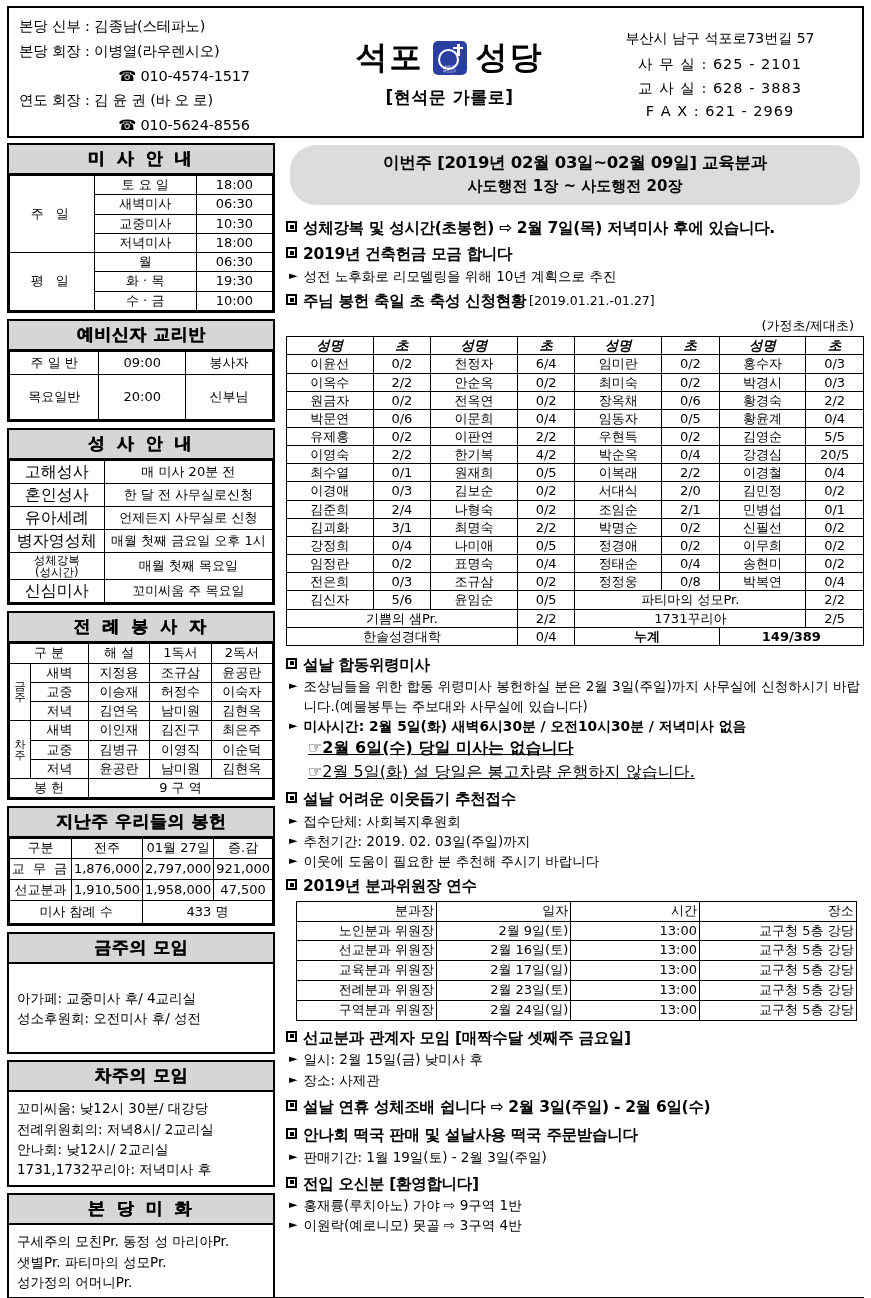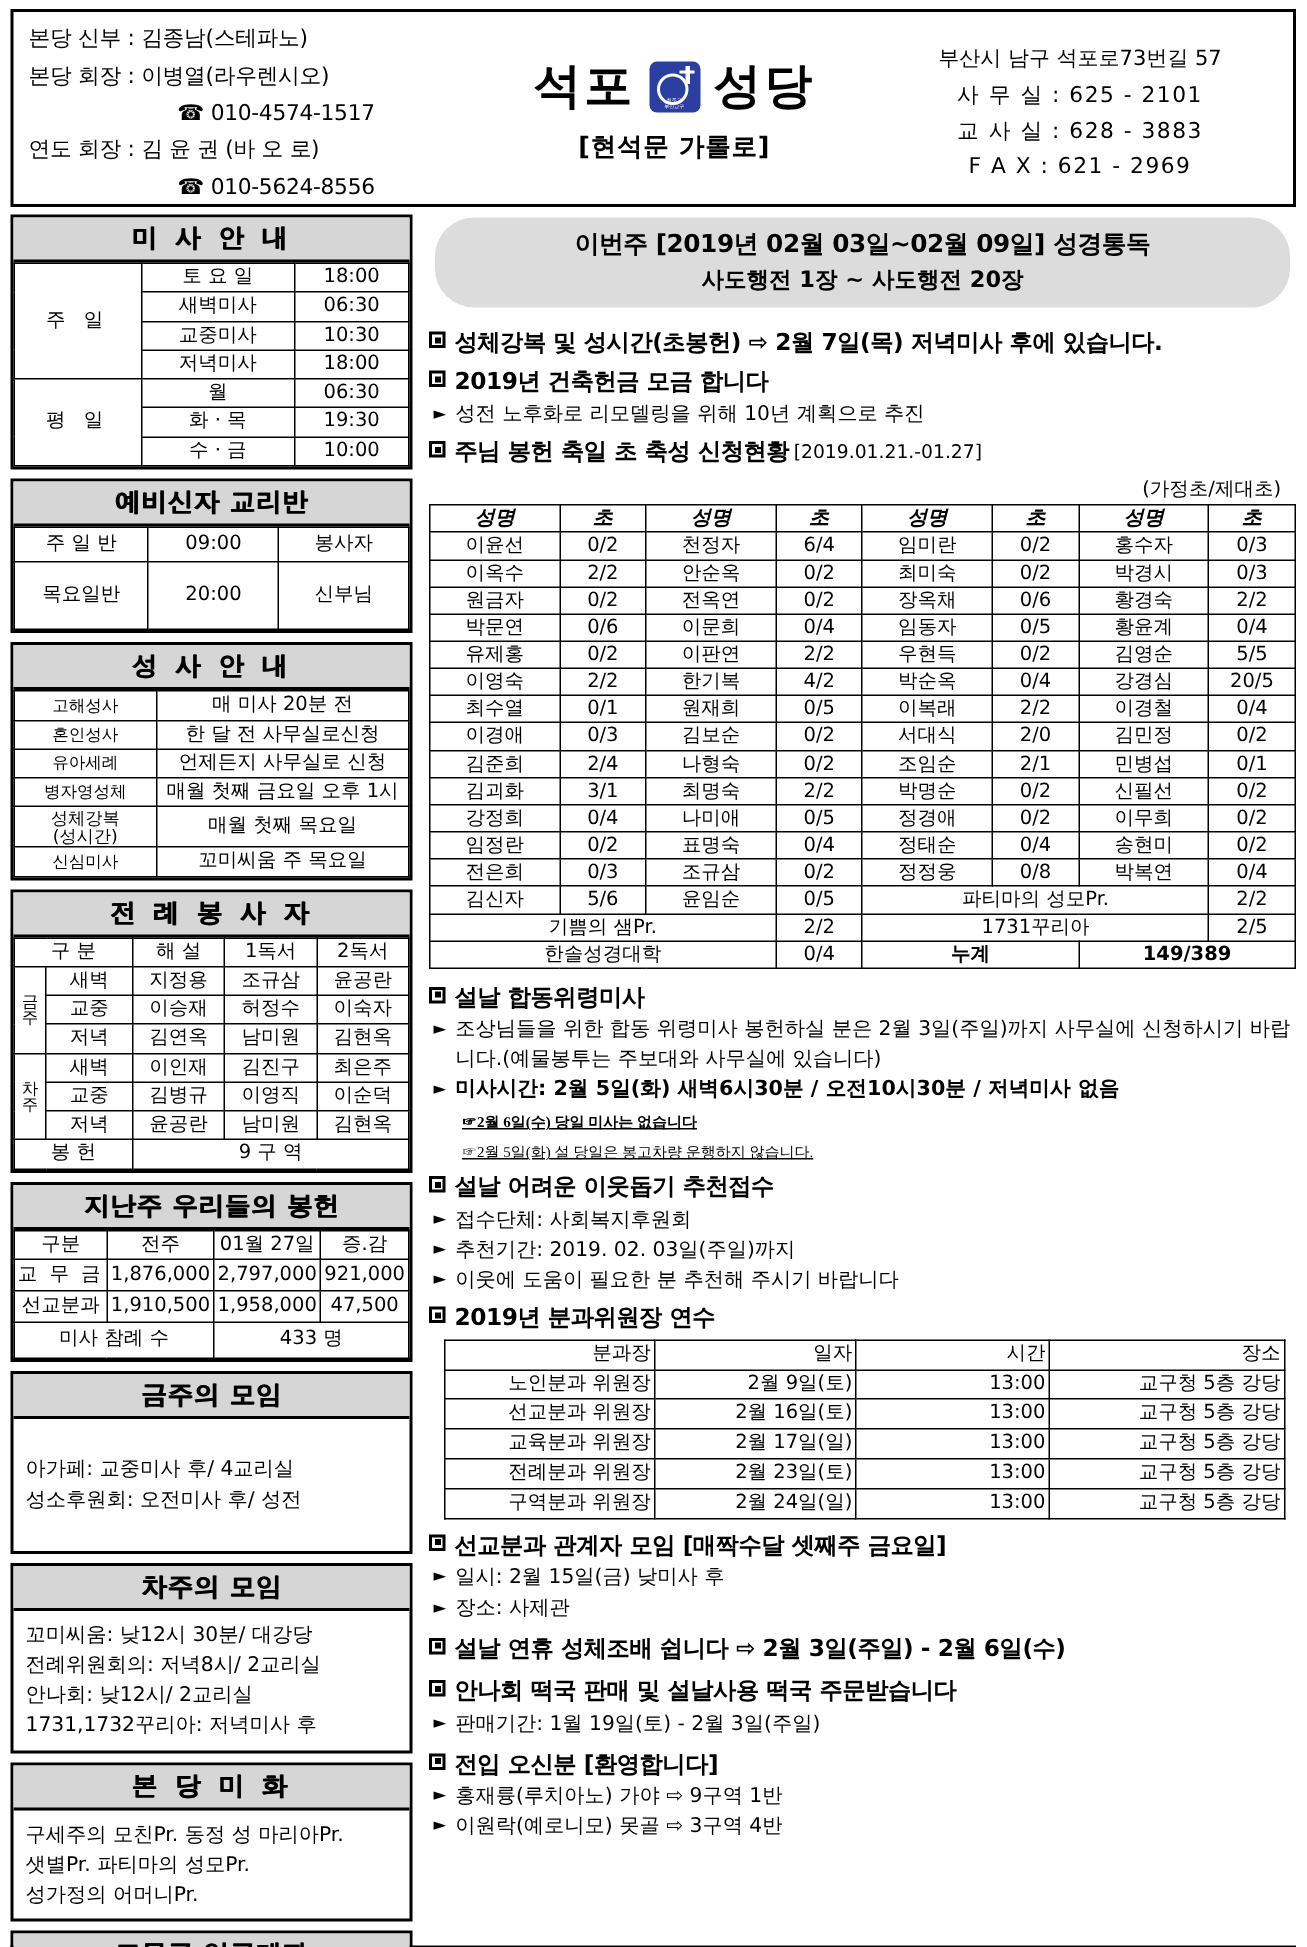--- a/index.html
+++ b/index.html
@@ -69,21 +69,21 @@
     padding:2px 0 3px 0;letter-spacing:3px;
     text-shadow:0.6px 0 0 #000;
   }
   .box-title.tight{letter-spacing:0.5px;}
   table.grid{border-collapse:collapse;width:100%;}
   table.grid td,table.grid th{
     border:1px solid #000;font-size:13px;font-weight:normal;
     text-align:center;padding:1px 2px;line-height:1.25;
   }
   table.grid td.sp{letter-spacing:4px;}
-  table.grid td.lbl{font-size:11px;}
+  table.grid td.lbl{font-size:16px;}
   .freebox{padding:6px 8px;font-size:13.5px;line-height:1.5;}
   .freebox .ln{white-space:nowrap;}
   .freebox.center{text-align:center;}
   .tall{height:88px;box-sizing:border-box;display:flex;flex-direction:column;justify-content:center;}
   
   .banner{
     background:#dcdcdc;border-radius:26px;
     text-align:center;padding:7px 0 9px 0;margin:2px 4px 12px 4px;
   }
   .banner .l1{font-size:16.5px;font-weight:bold;letter-spacing:-0.3px;}
@@ -99,22 +99,22 @@
   }
   .sqbullet::after{content:"";position:absolute;left:1.5px;top:1.5px;right:1.5px;bottom:1.5px;background:#000;}
   .sec-h .small{font-size:12.5px;font-weight:normal;letter-spacing:0;}
   .sub-li{
     font-size:13.5px;display:flex;align-items:flex-start;gap:6px;
     line-height:1.42;padding-left:3px;margin-top:1px;
   }
   .sub-li.bold{font-weight:bold;font-size:13.8px;}
   .tri{flex:0 0 auto;margin-top:3px;font-size:11px;line-height:1;}
   .hand{
-    font-size:10px;padding-left:22px;line-height:1.5;
-    text-decoration:underline;display:inline-block;font-family:Liberation Serif, serif;
+    font-size:16px;padding-left:22px;line-height:1.5;
+    text-decoration:underline;display:inline-block;
   }
   .hand.bold{font-weight:bold;}
   .handrow{padding-left:0;}
   .righttag{text-align:right;font-size:13px;padding-right:10px;margin:2px 0 1px 0;}
   
   table.names{border-collapse:collapse;width:100%;margin:0 0 8px 0;}
   table.names td,table.names th{
     border:1px solid #000;text-align:center;font-size:13px;
     padding:0px 2px;line-height:1.32;font-weight:normal;
   }
@@ -375,21 +375,21 @@
           
           
         </div>
       </div>
 
     </div>
 
     <div class="col-right">
 
       <div class="banner">
-        <div class="l1">이번주 [2019년 02월 03일~02월 09일] 성경통독</div>
+        <div class="l1">이번주 [2019년 02월 03일~02월 09일] 교육분과</div>
         <div class="l2">사도행전 1장 ~ 사도행전 20장</div>
       </div>
 
       <div class="sec">
         <div class="sec-h">
           <span class="sqbullet"></span>
           <span>성체강복 및 성시간(초봉헌) ⇨ 2월 7일(목) 저녁미사 후에 있습니다.</span>
         </div>
       </div>
 

